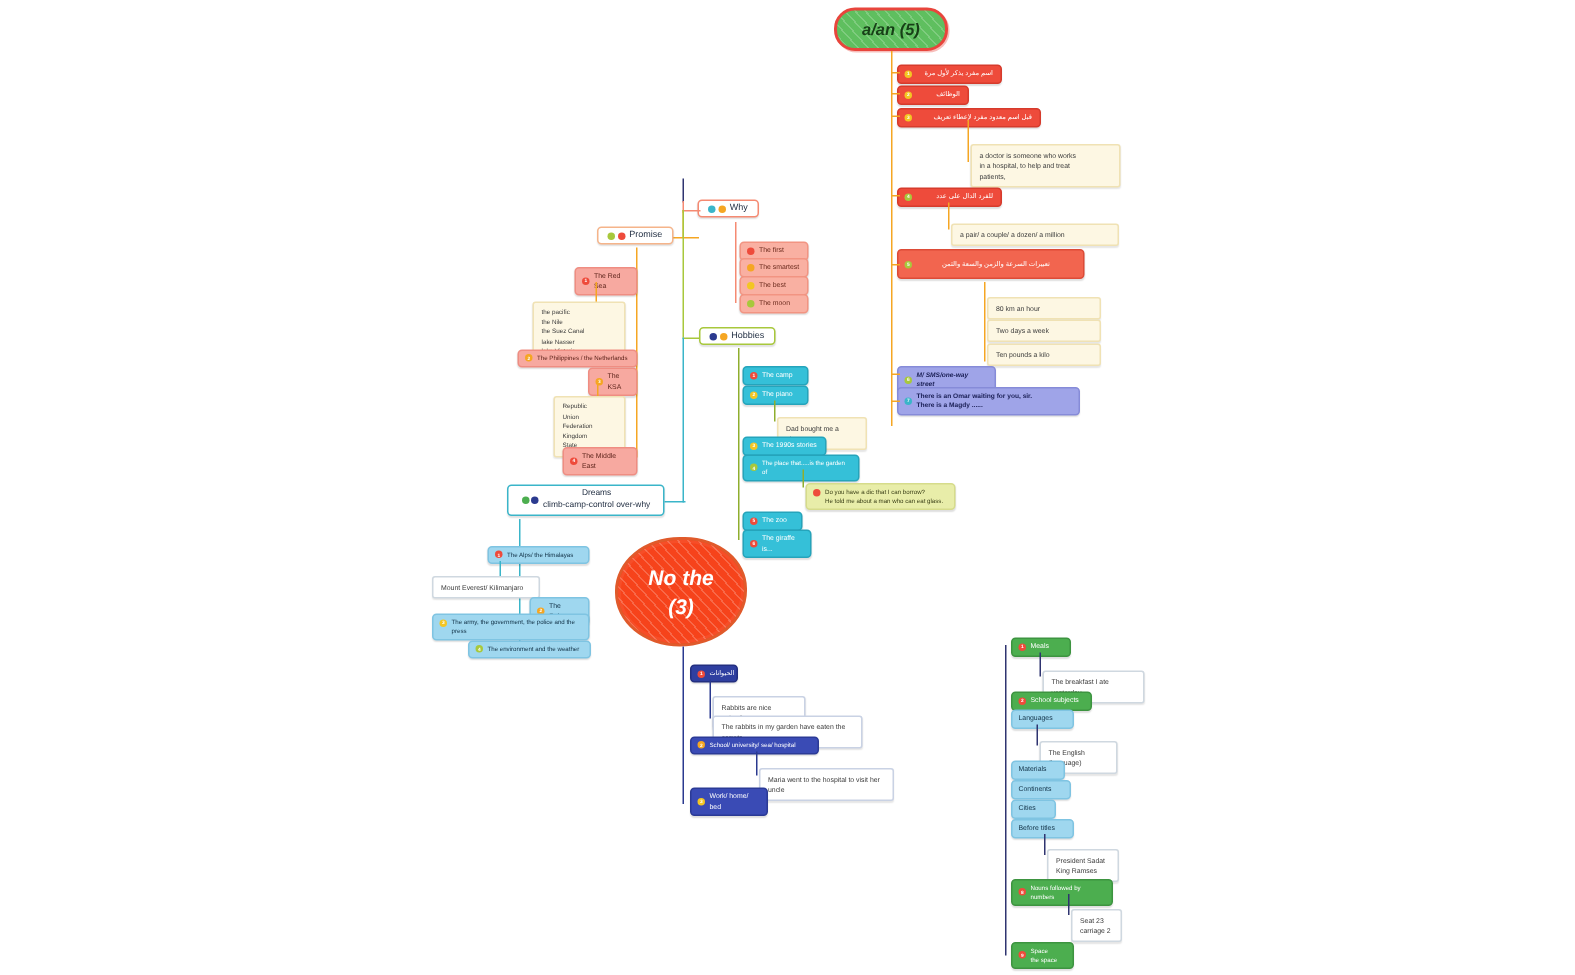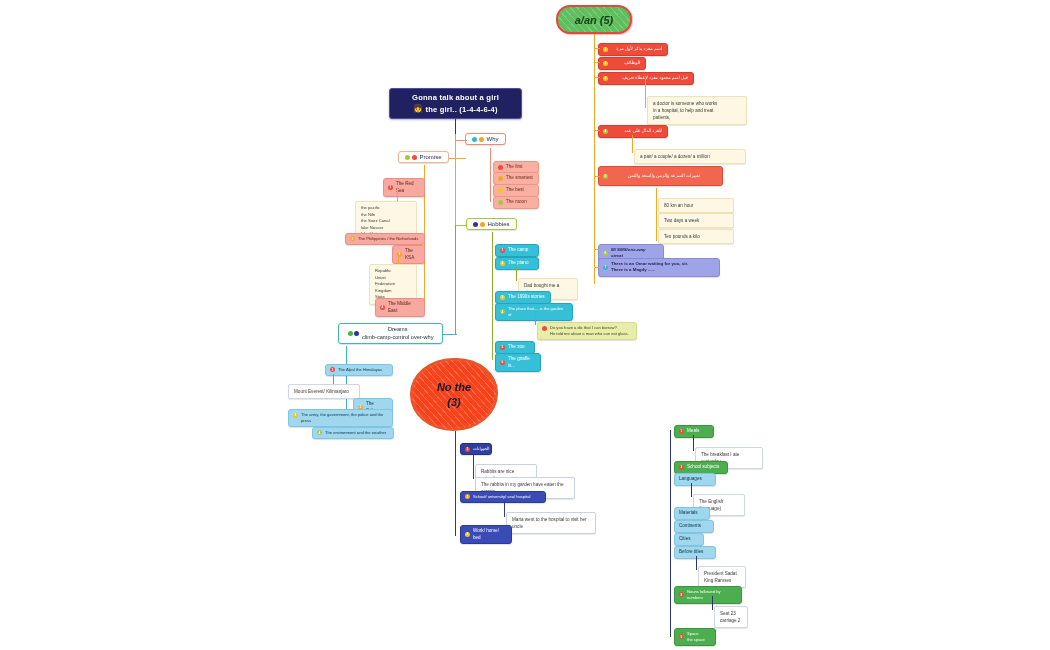--- a/index.html
+++ b/index.html
@@ -49,21 +49,21 @@
   }
   #blob-aan{
     left:556px;top:5px;width:76px;height:29px;
     background:#5fbf5f;border:2px solid #e8453c;border-radius:14px/14px;
     color:#173f17;font-size:11px;
     box-shadow:1px 1px 0 rgba(232,69,60,.35);
   }
   #blob-nothe{
     left:410px;top:358px;width:88px;height:73px;
     background:#f6431b;border:2px solid #e05a2b;border-radius:50% 48% 52% 50%;
-    color:#0f172a;font-size:11px;line-height:1.3;
+    color:#ffffff;font-size:14px;line-height:1.3;
     box-shadow:inset 0 0 0 2px rgba(255,255,255,.06);
   }
   #blob-noaan{
     left:600px;top:340px;width:137px;height:90px;
     background:#f484b9;border:2px solid #e8453c;border-radius:50%;
     color:#1a1f4d;font-size:13px;line-height:1.35;
   }
   .blob .hatch{
     position:absolute;inset:0;border-radius:inherit;pointer-events:none;
     background:repeating-linear-gradient(48deg,rgba(255,255,255,.20) 0 1px,rgba(255,255,255,0) 1px 5px);
@@ -113,27 +113,20 @@
   .branch.bn-hobbies {border-color:#a8c83c;}
   .branch.bn-dreams  {border-color:#3ab5c9;text-align:center;line-height:1.35;}
   .dots{display:flex;gap:1.5px;flex:none;}
   .dots i{width:5px;height:5px;border-radius:50%;display:block;}
 </style>
 </head>
 <body>
 
 <div id="canvas">
 
-  <div class="node" id="root-title">
-    <span>Gonna talk about a girl</span>
-    <span class="l2">
-      <span class="emoji">👧</span>
-      <span>the girl.. (1-4-4-6-4)</span>
-    </span>
-  </div>
 
   <div class="ln vl c-navy" style="left:455px;top:119px;height:16px;"></div>
 
   <div class="node blob" id="blob-aan">
     <span class="hatch"></span>
     <span class="lbl">a/an (5)</span>
   </div>
   <div class="ln vl c-orange" style="left:594px;top:34px;height:250px;"></div>
 
   <div class="node pill sk-red" style="left:598px;top:43px;width:70px;">

